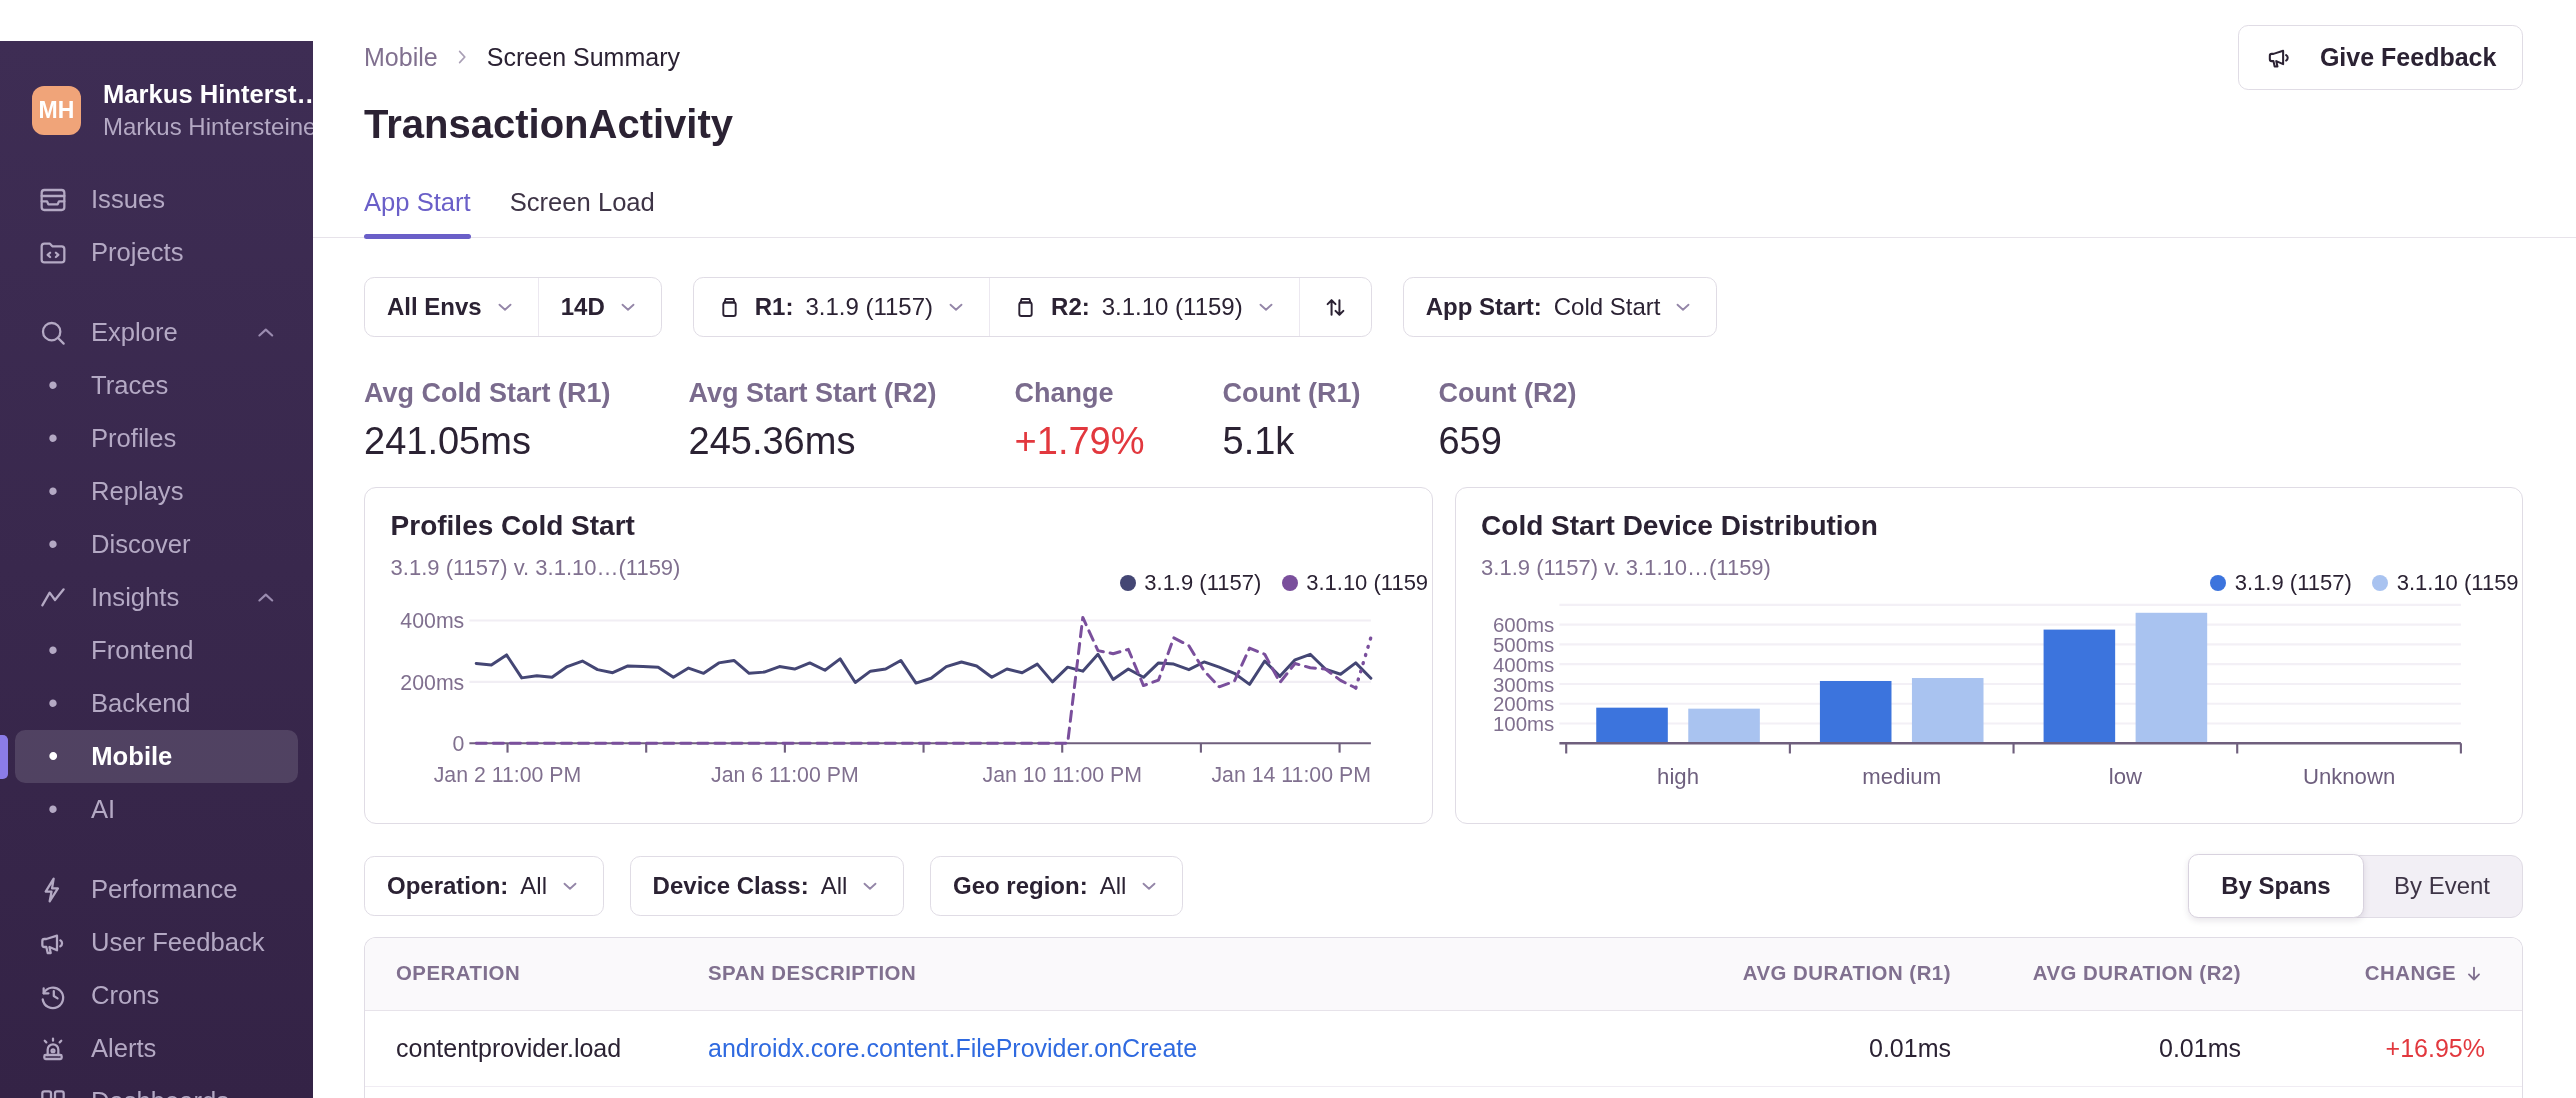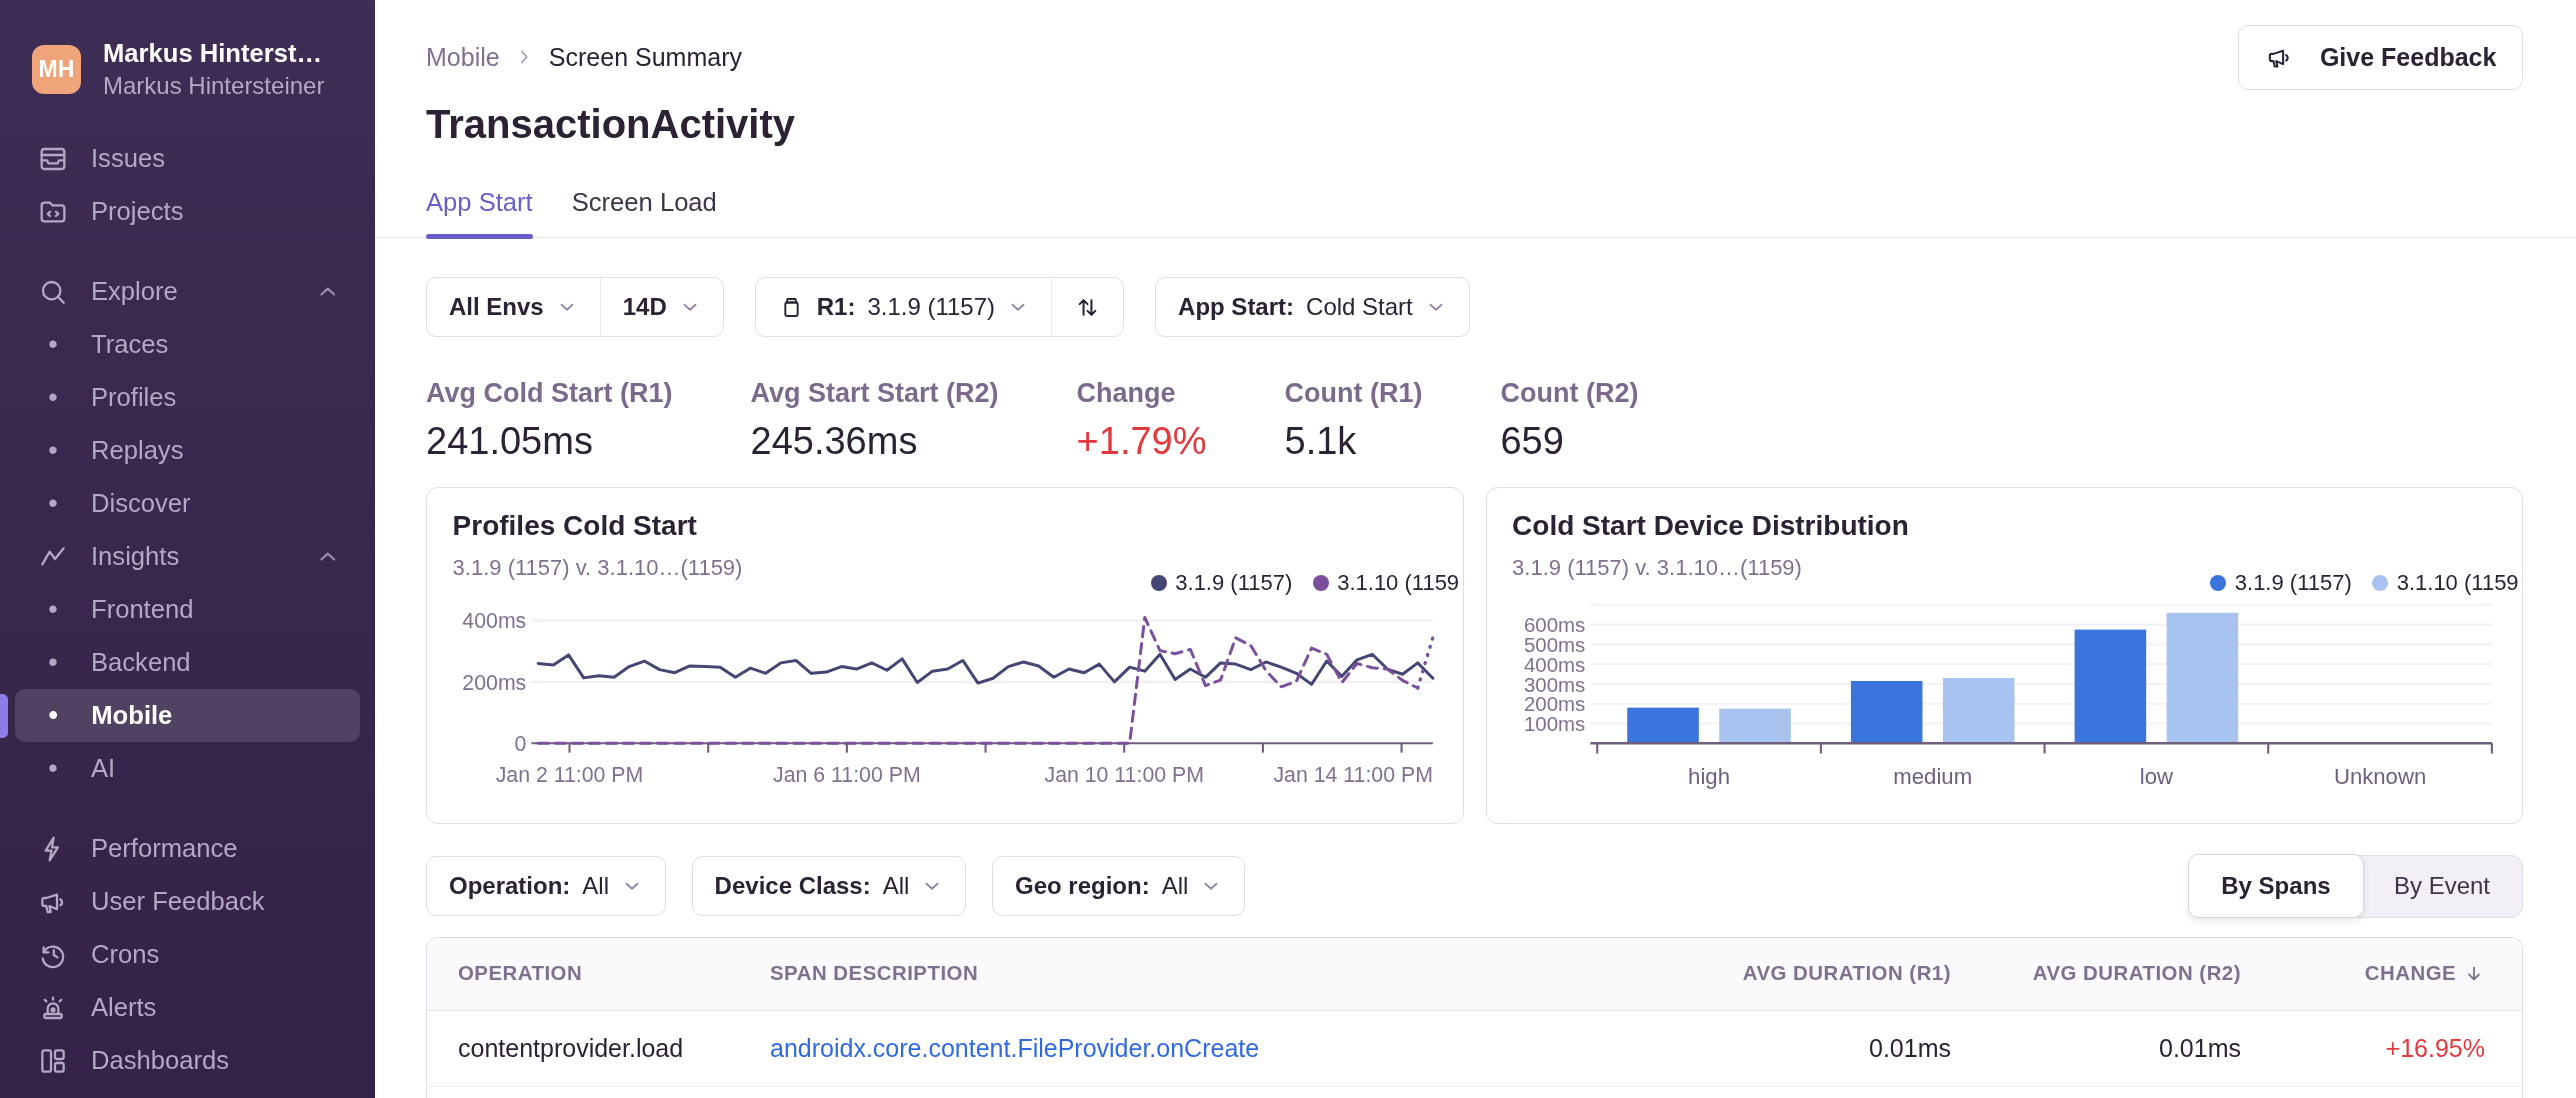--- a/index.html
+++ b/index.html
@@ -1,20 +1,20 @@
 <!DOCTYPE html>
 <html style="font-size:13.6px"><head>
 <meta charset="utf-8">
 <style>
   html,body{margin:0;padding:0;background:#fff;}
   body{width:2576px;height:1099px;overflow:hidden;font-family:"Liberation Sans",sans-serif;}
   .app{display:flex;width:2576px;height:1099px;background:#fff;}
 
   
-  .sidebar{width:375px;flex:none;background:linear-gradient(180deg,#3e2d54,#342346);position:relative;overflow:hidden;color:#b4a9c4;}
+  .sidebar{width:313px;flex:none;background:linear-gradient(180deg,#3e2d54,#342346);position:relative;overflow:hidden;color:#b4a9c4;margin-top:41px;}
   .user{display:flex;gap:22px;padding:39px 0 0 32px;align-items:center;cursor:pointer;}
   .avatar{width:49px;height:49px;border-radius:12px;background:#f0a479;color:#fff;font-weight:700;font-size:23px;display:flex;align-items:center;justify-content:center;flex:none;}
   .user-name{font-size:25.6px;font-weight:700;color:#fff;white-space:nowrap;}
   .user-org{font-size:24px;color:#b4a9c4;margin-top:4.3px;white-space:nowrap;}
   .nav{margin-top:32px;}
   .nav-item{height:53px;display:flex;align-items:center;padding-left:37px;position:relative;font-size:25.6px;cursor:pointer;color:#b4a9c4;}
   .nav-item .nav-icon{width:32px;height:32px;margin-right:22px;flex:none;display:flex;align-items:center;justify-content:center;}
   .nav-item .nav-icon svg{width:100%;height:100%;}
   .nav-bullet{width:32px;margin-right:22px;text-align:center;font-size:27px;flex:none;}
   .nav-label{flex:1;white-space:nowrap;}
@@ -290,20 +290,35 @@
       <div class="seg">
         <div class="seg-btn">
           <span class="mini-ic">
               <svg viewBox="0 0 24 24" fill="none" stroke="currentColor" stroke-width="1.7" stroke-linecap="round" stroke-linejoin="round">
                 <path d="M8.5 4.5h7l1 3h-9z"></path>
                 <rect x="6.5" y="7.5" width="11" height="12" rx="1.8"></rect>
               </svg>
             </span>
           <span class="b">R1:</span>
           <span>3.1.9 (1157)</span>
+          <span class="chev">
+              <svg viewBox="0 0 24 24" fill="none" stroke="currentColor" stroke-width="2" stroke-linecap="round" stroke-linejoin="round">
+                <path d="M6 9.5 12 15l6-5.5"></path>
+              </svg>
+            </span>
+        </div>
+        <div class="seg-btn">
+          <span class="mini-ic">
+              <svg viewBox="0 0 24 24" fill="none" stroke="currentColor" stroke-width="1.7" stroke-linecap="round" stroke-linejoin="round">
+                <path d="M8.5 4.5h7l1 3h-9z"></path>
+                <rect x="6.5" y="7.5" width="11" height="12" rx="1.8"></rect>
+              </svg>
+            </span>
+          <span class="b">R2:</span>
+          <span>3.1.10 (1159)</span>
           <span class="chev">
               <svg viewBox="0 0 24 24" fill="none" stroke="currentColor" stroke-width="2" stroke-linecap="round" stroke-linejoin="round">
                 <path d="M6 9.5 12 15l6-5.5"></path>
               </svg>
             </span>
         </div>
         <div class="seg-btn">
           <span class="mini-ic">
               <svg viewBox="0 0 24 24" fill="none" stroke="currentColor" stroke-width="1.8" stroke-linecap="round" stroke-linejoin="round">
                 <path d="M8.5 18.5v-13M5 9l3.5-3.5L12 9"></path>

